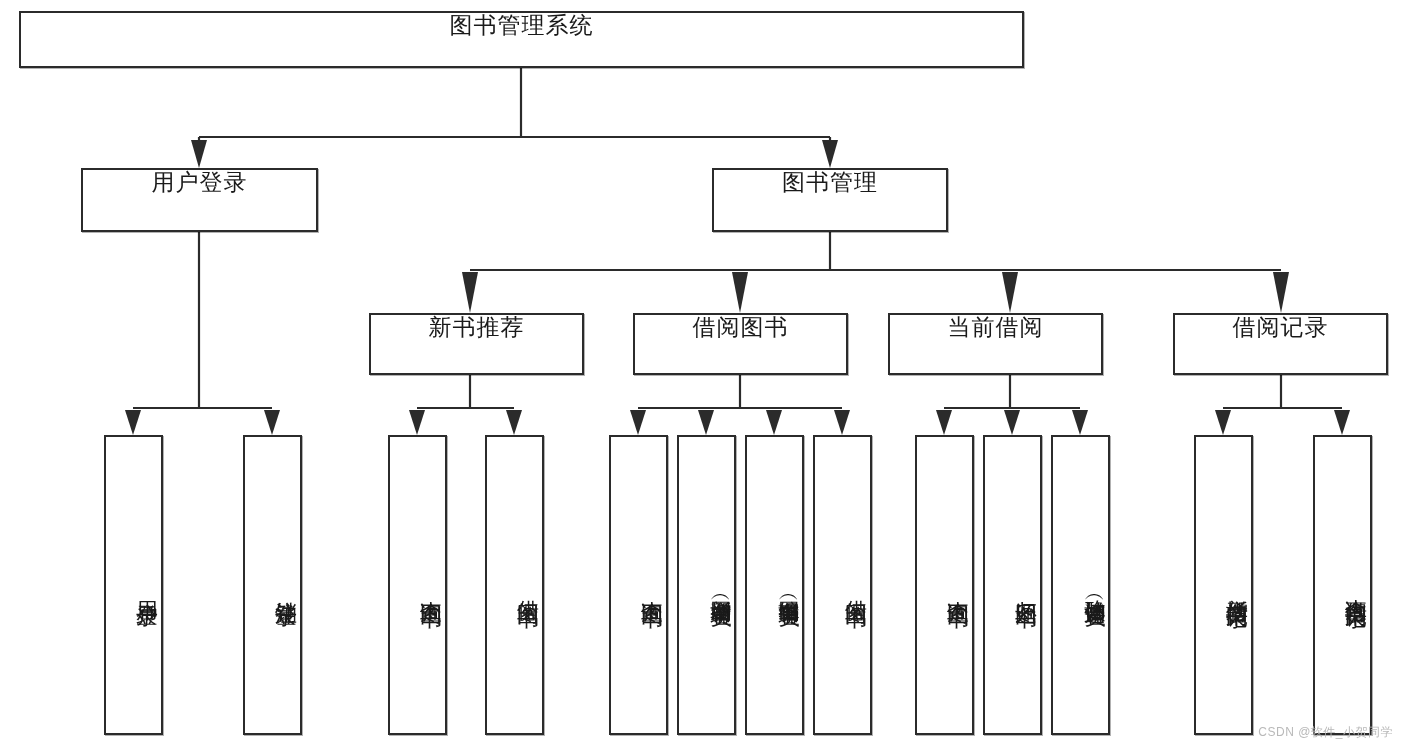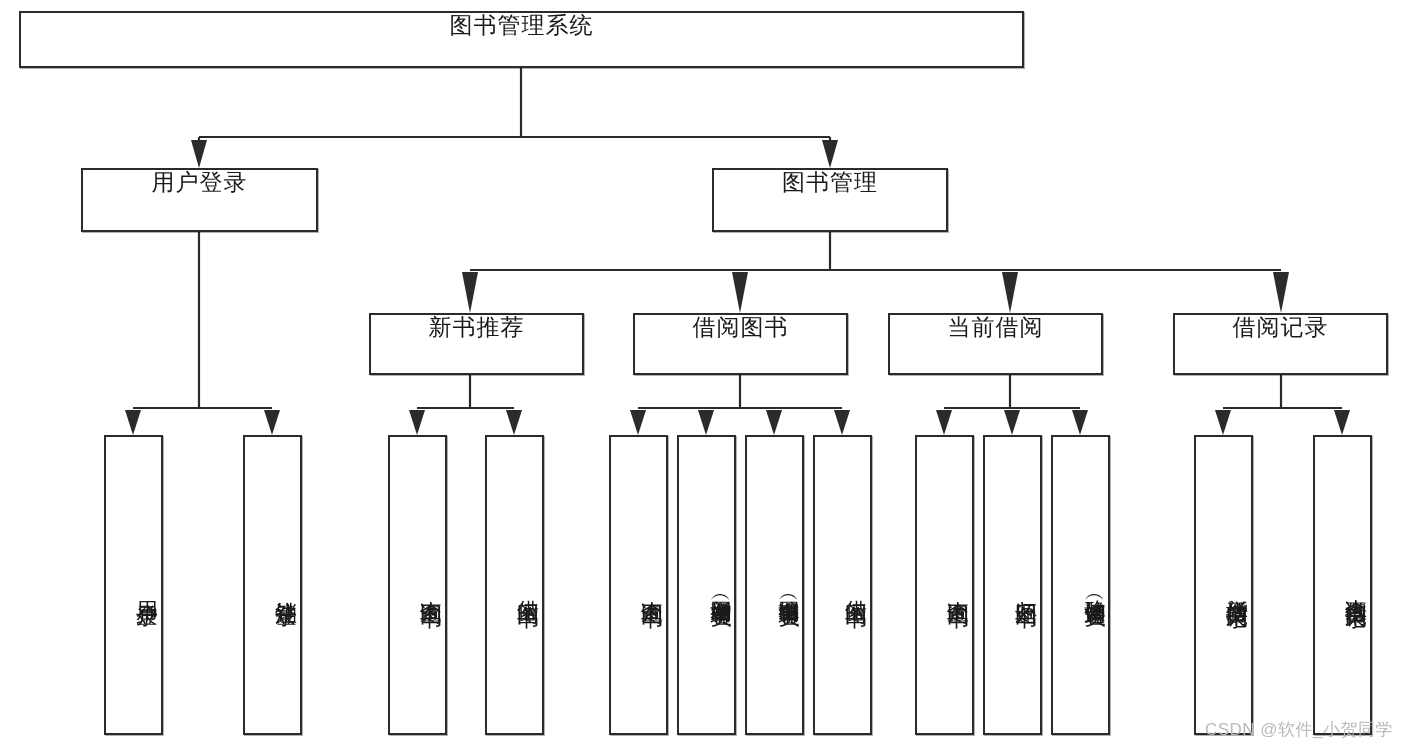--- a/index.html
+++ b/index.html
@@ -61,21 +61,21 @@
     stroke-width: 2.2;
     fill: none;
   }
   .arrow-head {
     fill: #2b2b2b;
   }
   #watermark {
     position: absolute;
     right: 12px;
     bottom: 6px;
-    font-size: 17px;
+    font-size: 12px;
     color: #b9b9b9;
     white-space: nowrap;
     letter-spacing: 0.5px;
   }
 </style>
 </head>
 <body>
 
 <div id="canvas">
 

